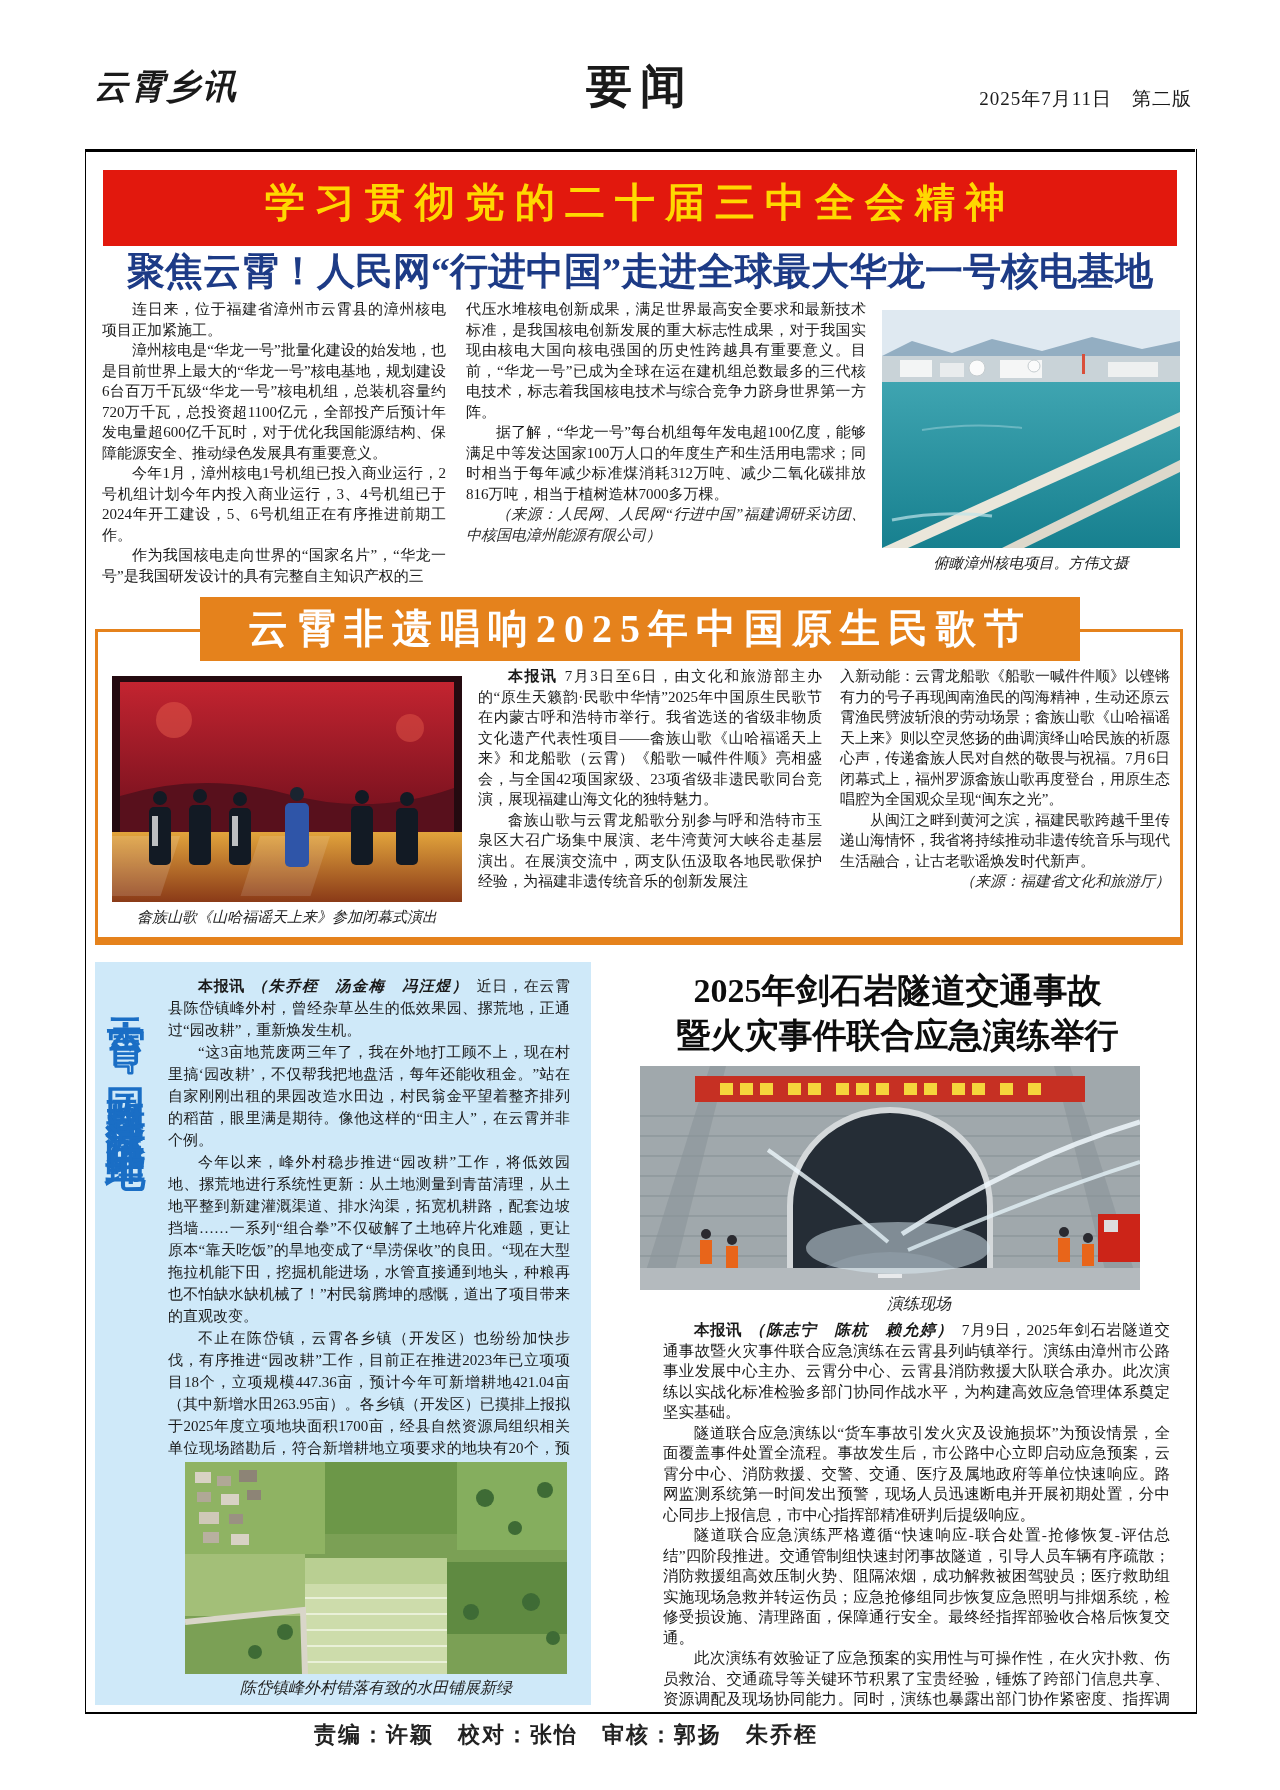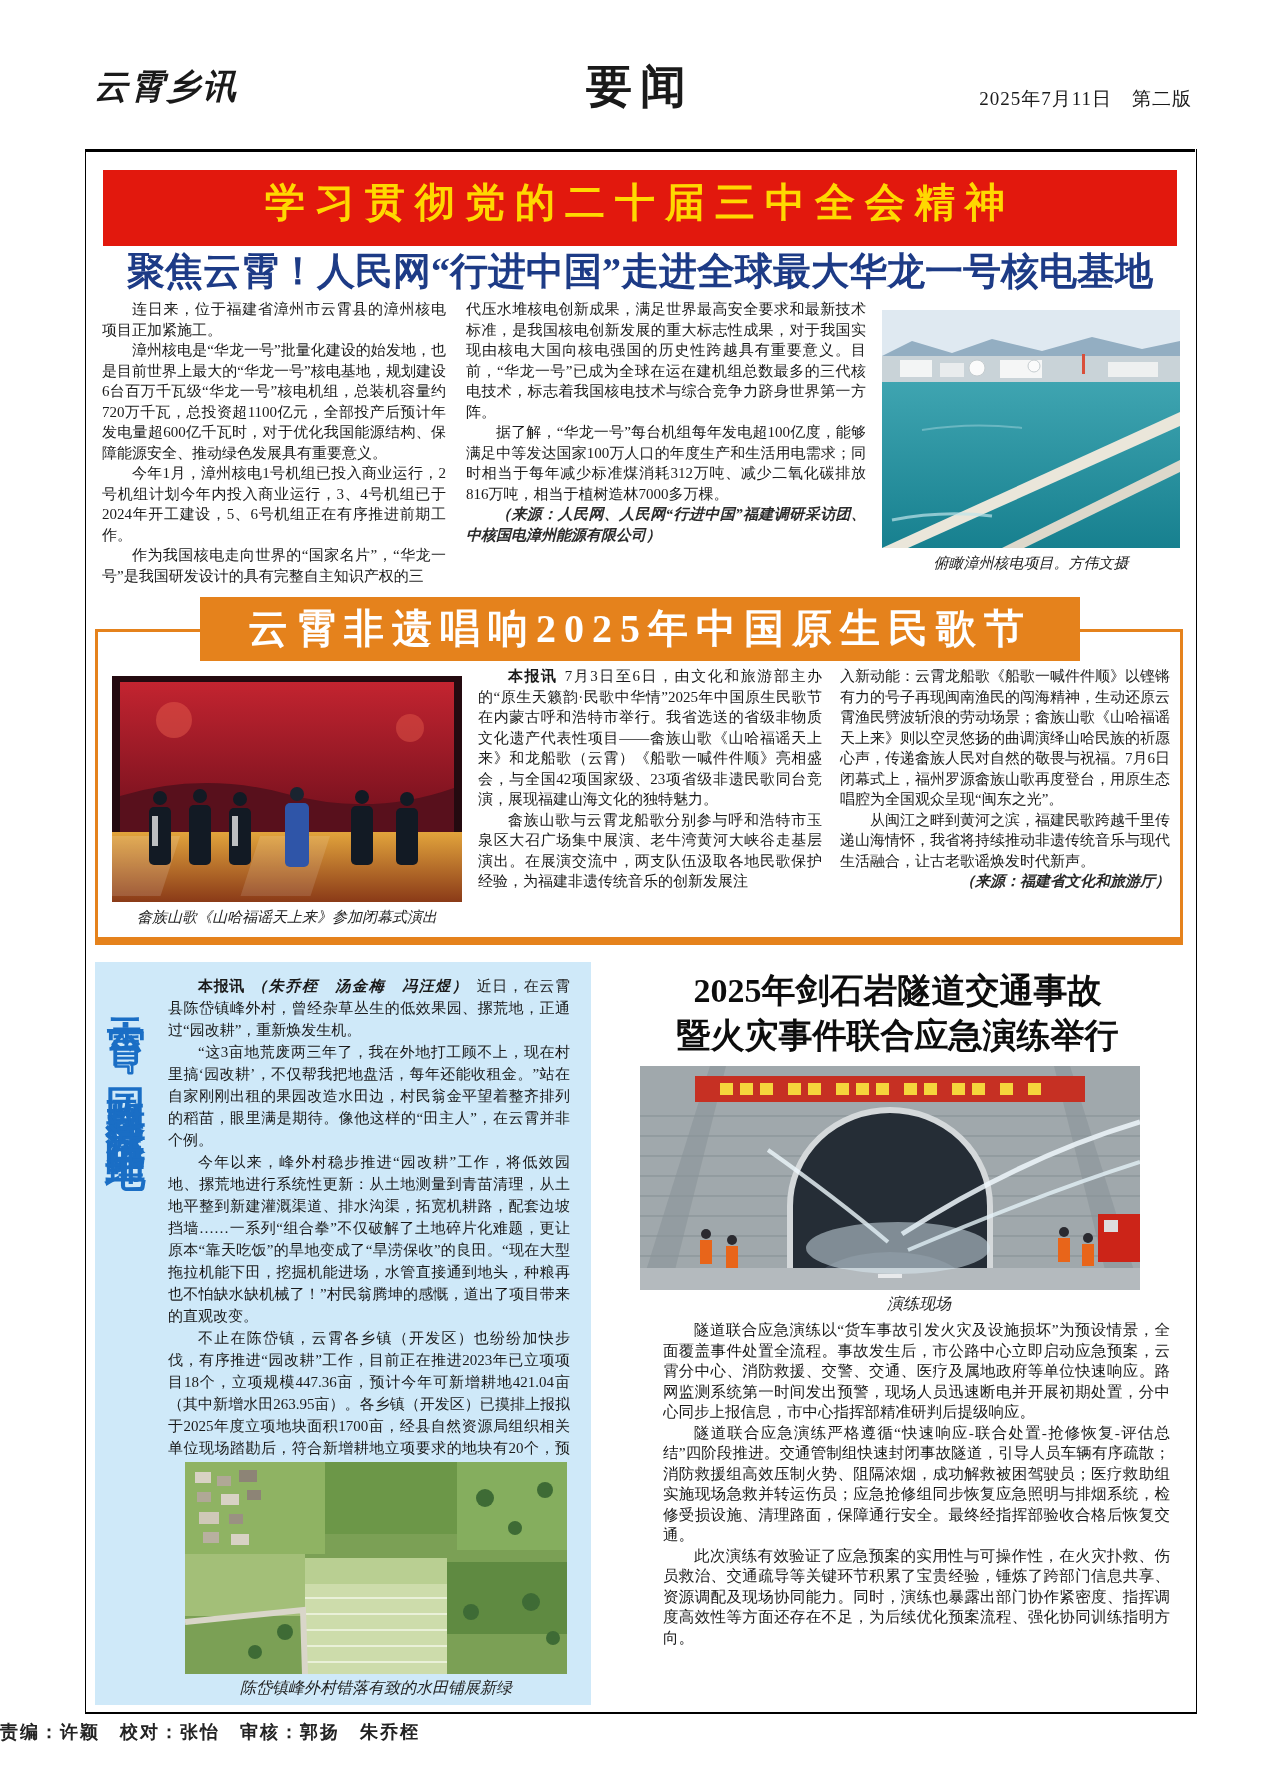--- a/index.html
+++ b/index.html
@@ -20,21 +20,21 @@
   .banner-orange{left:200px;top:597px;width:880px;height:64px;background:#e5821c;color:#ffffff;z-index:3;
               font-size:40px;font-weight:900;letter-spacing:8px;line-height:64px;text-align:center;}
 
   
   .headline1{left:95px;top:246px;width:1090px;text-align:center;font-size:38px;font-weight:900;color:#1d3b86;white-space:nowrap;}
   .col{font-size:15px;line-height:20.5px;text-align:justify;}
   .col p{margin:0;text-indent:2em;}
   .col p.cont{text-indent:0;font-family:Liberation Serif, serif;}
   .a1c1{left:102px;top:299px;width:344px;}
   .a1c2{left:466px;top:299px;width:400px;}
-  .src{font-weight:700;font-style:italic;color:#2b2b2b;}
+  .src{font-weight:400;font-style:italic;color:#2b2b2b;}
   .src-right{text-align:right;text-indent:0 !important;}
   .caption{font-style:italic;color:#222;text-align:center;font-size:15px;}
 
   .photo{overflow:hidden;background:#ddd;}
   .photo svg{display:block;}
   .ph1{left:882px;top:310px;width:298px;height:238px;}
   .cap1{left:882px;top:554px;width:298px;}
 
   
   .a2box{left:95px;top:629px;width:1088px;height:316px;border:3px solid #e5821c;border-bottom-width:8px;box-sizing:border-box;}
@@ -57,21 +57,21 @@
 
   
   .headline4{left:605px;top:968px;width:585px;text-align:center;font-size:34px;line-height:45px;font-weight:900;color:#0d0d0d;}
   .ph4{left:640px;top:1066px;width:500px;height:224px;}
   .cap4{left:669px;top:1294px;width:500px;font-size:16px;}
   .a4text{left:663px;top:1320px;width:507px;height:388px;overflow:hidden;
           font-size:15.5px;line-height:20.5px;text-align:justify;}
   .a4text p{margin:0;text-indent:2em;}
 
   
-  .footer{left:0;top:1720px;width:1132px;text-align:left;font-size:18px;font-weight:700;
+  .footer{left:0;top:1720px;width:1132px;text-align:center;font-size:22px;font-weight:700;
           font-family:"Liberation Sans","DejaVu Sans",sans-serif;letter-spacing:2px;color:#222;}
 </style>
 </head>
 <body>
 
 <div id="page">
 
   <div class="abs masthead">云霄乡讯</div>
   <div class="abs section-title">要闻</div>
   <div class="abs date-ed">2025年7月11日　第二版</div>
@@ -276,20 +276,21 @@
           <rect x="418" y="172" width="12" height="24" fill="#e8651a"></rect>
         <circle cx="448" cy="172" r="5" fill="#2a2a30"></circle>
           <rect x="442" y="178" width="12" height="22" fill="#e8651a"></rect>
       </g>
       <rect x="458" y="148" width="42" height="48" fill="#cc2418"></rect>
       <rect x="464" y="154" width="14" height="12" fill="#dddddd"></rect>
     </svg>
   </div>
   <div class="abs caption cap4">演练现场</div>
   <div class="abs a4text">
+    <p><span class="lbl">本报讯</span><span class="byl">（陈志宁　陈杭　赖允婷）</span><span>7月9日，2025年剑石岩隧道交通事故暨火灾事件联合应急演练在云霄县列屿镇举行。演练由漳州市公路事业发展中心主办、云霄分中心、云霄县消防救援大队联合承办。此次演练以实战化标准检验多部门协同作战水平，为构建高效应急管理体系奠定坚实基础。</span></p>
     <p>隧道联合应急演练以“货车事故引发火灾及设施损坏”为预设情景，全面覆盖事件处置全流程。事故发生后，市公路中心立即启动应急预案，云霄分中心、消防救援、交警、交通、医疗及属地政府等单位快速响应。路网监测系统第一时间发出预警，现场人员迅速断电并开展初期处置，分中心同步上报信息，市中心指挥部精准研判后提级响应。</p>
     <p>隧道联合应急演练严格遵循“快速响应-联合处置-抢修恢复-评估总结”四阶段推进。交通管制组快速封闭事故隧道，引导人员车辆有序疏散；消防救援组高效压制火势、阻隔浓烟，成功解救被困驾驶员；医疗救助组实施现场急救并转运伤员；应急抢修组同步恢复应急照明与排烟系统，检修受损设施、清理路面，保障通行安全。最终经指挥部验收合格后恢复交通。</p>
     <p>此次演练有效验证了应急预案的实用性与可操作性，在火灾扑救、伤员救治、交通疏导等关键环节积累了宝贵经验，锤炼了跨部门信息共享、资源调配及现场协同能力。同时，演练也暴露出部门协作紧密度、指挥调度高效性等方面还存在不足，为后续优化预案流程、强化协同训练指明方向。</p>
   </div>
 
   <div class="abs footer">责编：许颖　校对：张怡　审核：郭扬　朱乔桎</div>
 
 </div>
 
 </body></html>

